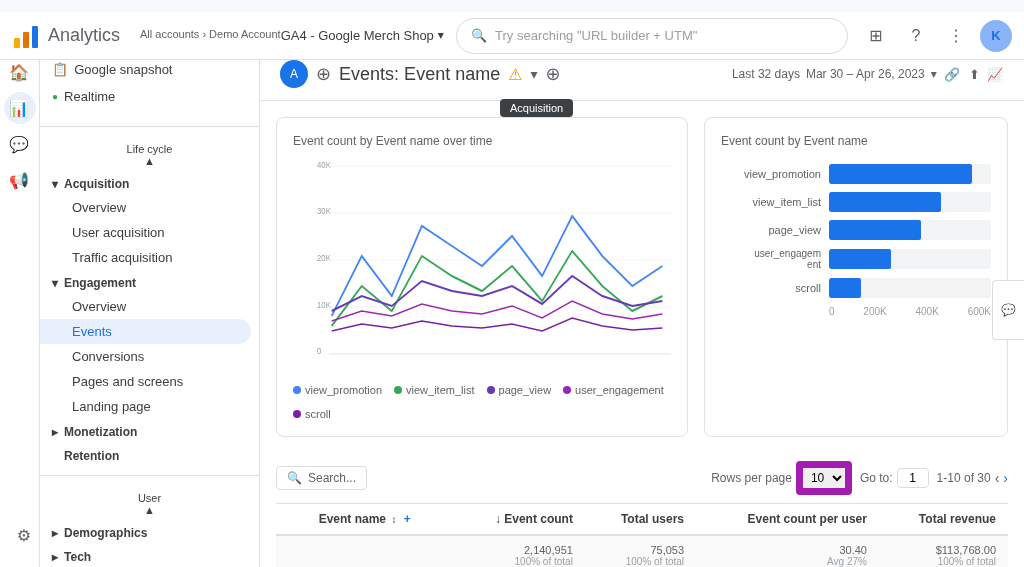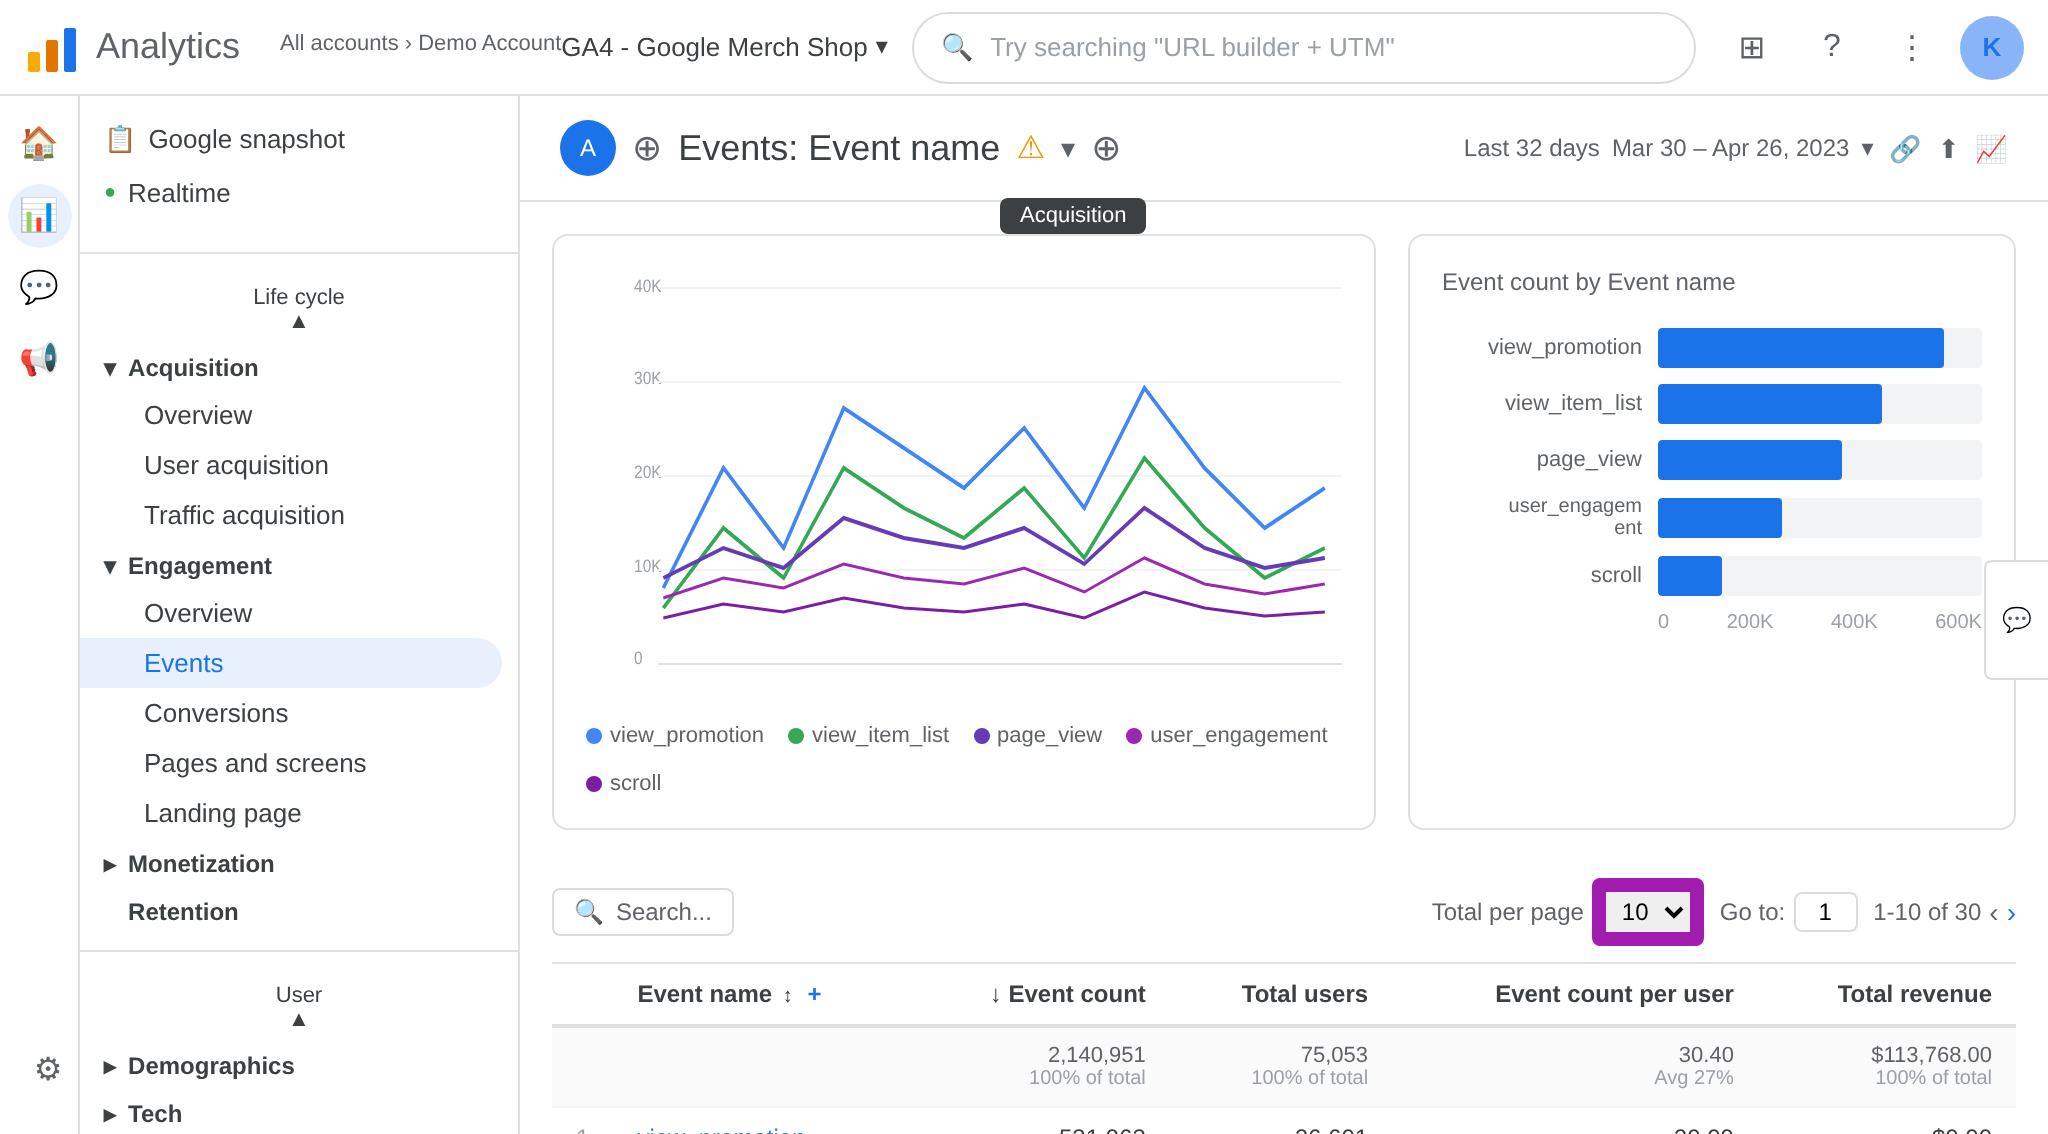--- a/index.html
+++ b/index.html
@@ -1,19 +1,19 @@
 <!DOCTYPE html>
 <html><head>
   <meta charset="utf-8">
   <style>
     * { box-sizing: border-box; margin: 0; padding: 0; }
     body { font-family: 'Google Sans', Arial, sans-serif; font-size: 13px; color: #3c4043; background: #f8f9fa; display: flex; height: 567px; overflow: hidden; }
 
     
-    #topbar { position: fixed; top: 0; left: 0; right: 0; height: 48px; background: #fff; border-bottom: 1px solid #e0e0e0; display: flex; align-items: center; padding: 0 12px; z-index: 100; gap: 12px; }
+    #topbar { position: fixed; top: 12px; left: 0; right: 0; height: 48px; background: #fff; border-bottom: 1px solid #e0e0e0; display: flex; align-items: center; padding: 0 12px; z-index: 100; gap: 12px; }
     #topbar .logo { display: flex; align-items: center; gap: 8px; margin-right: 8px; }
     #topbar .app-title { font-size: 18px; color: #5f6368; font-weight: 400; }
     #topbar .breadcrumb { font-size: 11px; color: #5f6368; display: flex; flex-direction: row; }
     #topbar .breadcrumb .account-path { font-size: 11px; color: #5f6368; }
     #topbar .breadcrumb .property-name { font-size: 13px; color: #3c4043; font-weight: 500; display: flex; align-items: flex-start; gap: 4px; }
     #topbar .search-bar { flex: 1; max-width: 480px; height: 36px; border: 1px solid #dadce0; border-radius: 24px; display: flex; align-items: center; padding: 0 14px; gap: 8px; color: #5f6368; font-size: 13px; }
     #topbar .top-icons { margin-left: auto; display: flex; align-items: center; gap: 8px; }
     #topbar .icon-btn { width: 32px; height: 32px; border-radius: 50%; display: flex; align-items: center; justify-content: center; cursor: pointer; color: #5f6368; font-size: 16px; }
     #topbar .avatar { width: 32px; height: 32px; border-radius: 50%; background: #8ab4f8; color: #1a73e8; display: flex; align-items: center; justify-content: center; font-size: 13px; font-weight: 600; }
 
@@ -207,20 +207,21 @@
 
   <div style="position:relative;">
     <div class="tooltip-badge" style="position:absolute;top:-2px;left:240px;z-index:10;font-size:11px;background:#3c4043;color:white;padding:3px 10px;border-radius:4px;">Acquisition</div>
   </div>
 
   <div id="content">
 
     <div class="charts-row">
 
       <div class="chart-card" style="flex:1.4;">
+        <div class="chart-title">Event count by Event name over time</div>
         <div class="line-chart-container">
           <svg width="100%" height="200" viewBox="0 0 440 200" preserveAspectRatio="none">
 
             <text x="28" y="12" font-size="9" fill="#9aa0a6">40K</text>
             <text x="28" y="58" font-size="9" fill="#9aa0a6">30K</text>
             <text x="28" y="105" font-size="9" fill="#9aa0a6">20K</text>
             <text x="28" y="152" font-size="9" fill="#9aa0a6">10K</text>
             <text x="28" y="198" font-size="9" fill="#9aa0a6">0</text>
 
             <line x1="42" y1="10" x2="440" y2="10" stroke="#f1f3f4" stroke-width="1"></line>
@@ -313,21 +314,21 @@
       </div>
     </div>
 
     <div class="table-toolbar">
       <div class="search-input">
         <span>🔍</span>
         <span>Search...</span>
       </div>
       <div class="pagination">
         <div class="rows-per-page">
-          <span>Total per page</span>
+          <span>Rows per page</span>
           <select style="border:7px solid #a21caf;border-radius:4px;padding:2px 4px;font-size:12px;">
             <option>10</option>
             <option>25</option>
             <option>50</option>
           </select>
         </div>
         <div class="goto">
           <span>Go to:</span>
           <input type="text" value="1" style="width: 32px; border: 1px solid rgb(218, 220, 224); border-radius: 4px; text-align: center; font-size: 12px; padding: 2px;">
         </div>

